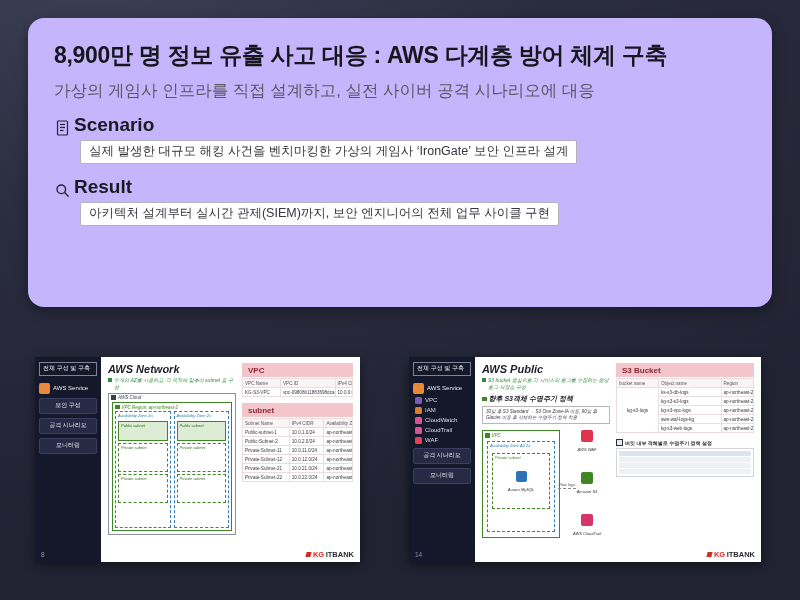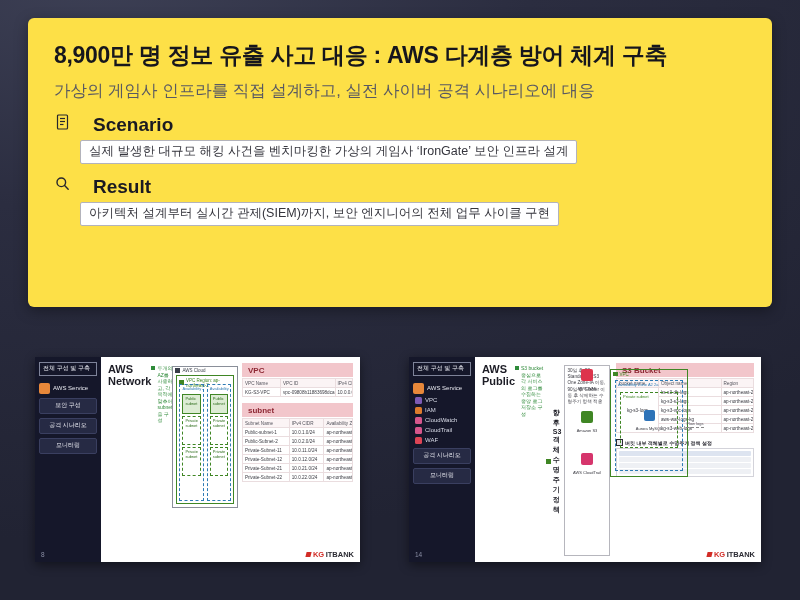--- a/index.html
+++ b/index.html
@@ -2,26 +2,26 @@
 <html><head>
 <meta charset="utf-8">
 <style>
   html,body{margin:0;padding:0;}
   body{
     width:800px;height:600px;position:relative;overflow:hidden;
     background:radial-gradient(130% 95% at 12% -5%, #3d4055 0%, #2b2d40 42%, #212333 100%);
     font-family:"Liberation Sans","DejaVu Sans",sans-serif;
   }
   
-  .hero{position:absolute;left:28px;top:18px;width:744px;height:289px;background:#fde047;
-    border-radius:6px;box-sizing:border-box;padding:20px 26px;box-shadow:0 4px 14px rgba(0,0,0,.35);}
+  .hero{position:absolute;left:28px;top:18px;width:744px;height:289px;background:#c4b5fd;
+    border-radius:16px;box-sizing:border-box;padding:20px 26px;box-shadow:0 4px 14px rgba(0,0,0,.35);}
   .title{margin:2px 0 0;font-size:23px;font-weight:800;color:#16161d;letter-spacing:-.3px;}
   .subtitle{margin:9px 0 0;font-size:16.5px;color:#595962;}
   .feature{margin-top:12px;}
-  .f-head{display:flex;align-items:flex-start;gap:22px;}
+  .f-head{display:flex;align-items:flex-end;gap:3px;}
   .f-icon{display:inline-flex;width:17px;justify-content:center;}
   .f-label{font-size:19px;font-weight:600;color:#1a1a22;}
   .f-desc{display:inline-block;margin:4px 0 0 26px;border:1px solid #b3b3bb;background:#fff;
     border-radius:2px;padding:2px 8px 3px;font-size:12.5px;color:#35353d;}
   
   .slide{position:absolute;top:357px;height:205px;background:#fff;display:flex;
     box-shadow:0 3px 10px rgba(0,0,0,.45);}
   .slide-net{left:35px;width:325px;}
   .slide-log{left:409px;width:352px;}
   .s-side{width:66px;background:#15172a;color:#e8e9f0;box-sizing:border-box;padding:5px 4px 3px;
@@ -31,21 +31,21 @@
   .aws-sq{width:11px;height:11px;border-radius:2px;background:#e8883a;flex:0 0 auto;}
   .s-brand-label{font-size:6px;}
   .s-btn{margin-top:4px;background:#262a44;border:1px solid #3a3f60;border-radius:2px;font-size:6px;
     text-align:center;padding:2.5px 2px;}
   .s-svc{display:flex;align-items:center;gap:3px;margin-top:3px;font-size:6px;color:#d9dce8;padding-left:2px;}
   .svc-i{width:7px;height:7px;border-radius:1.5px;flex:0 0 auto;}
   .svc-vpc{background:#7d5bb5}.svc-iam{background:#dd7b2d}.svc-cw{background:#d6568c}
   .svc-ct{background:#d6568c}.svc-waf{background:#dd4455}
   .s-page{margin-top:auto;font-size:6.5px;color:#8b8fa5;padding:1px 2px;}
   .s-main{flex:1;min-width:0;position:relative;box-sizing:border-box;padding:6px 7px;display:flex;gap:6px;background:#fff;}
-  .col-l{display:flex;flex-direction:row;width:128px;flex:0 0 auto;}
+  .col-l{display:flex;flex-direction:column;width:128px;flex:0 0 auto;font-style:italic;}
   .col-r{flex:1;min-width:0;}
   .s-title{font-size:11px;font-weight:700;color:#1d1d26;}
   .s-note{display:flex;gap:2px;margin-top:2px;font-size:5px;color:#2f8b3a;line-height:1.3;}
   .note-sq{width:4px;height:4px;background:#2f8b3a;margin-top:1px;flex:0 0 auto;}
   
   .net-diagram{margin-top:3px;border:1px solid #8a8f99;position:relative;height:142px;box-sizing:border-box;padding:8px 3px 3px;}
   .cloud-tag{position:absolute;top:1px;left:2px;display:flex;align-items:center;gap:2px;font-size:4.5px;color:#3a3f4a;}
   .dk{width:5px;height:5px;background:#3a3f4a;display:inline-block;}
   .vpc-box{border:1px solid #3f8624;height:100%;box-sizing:border-box;padding:8px 2px 2px;position:relative;}
   .vpc-tag{position:absolute;top:1.5px;left:2px;font-size:4.5px;color:#3f8624;display:flex;gap:2px;align-items:center;}

